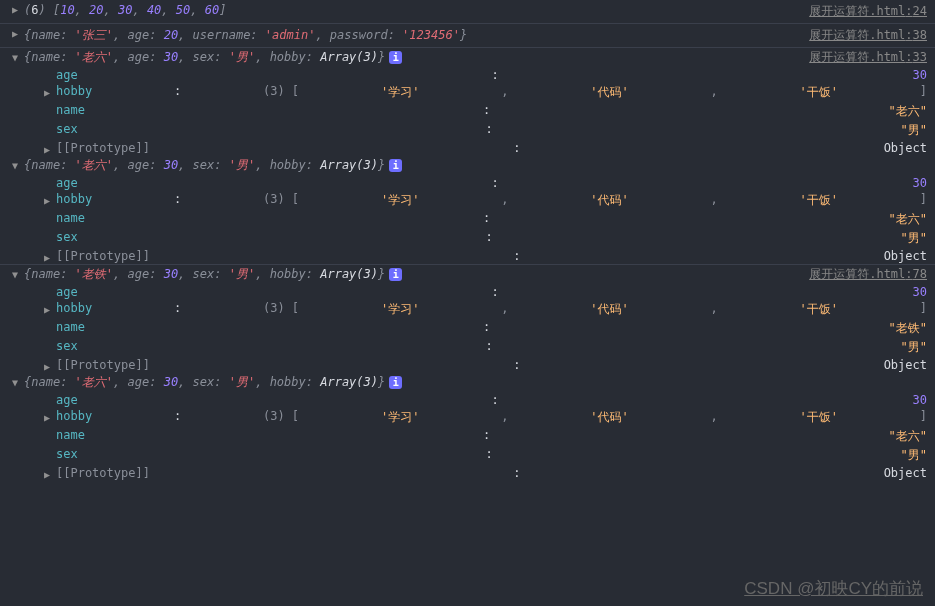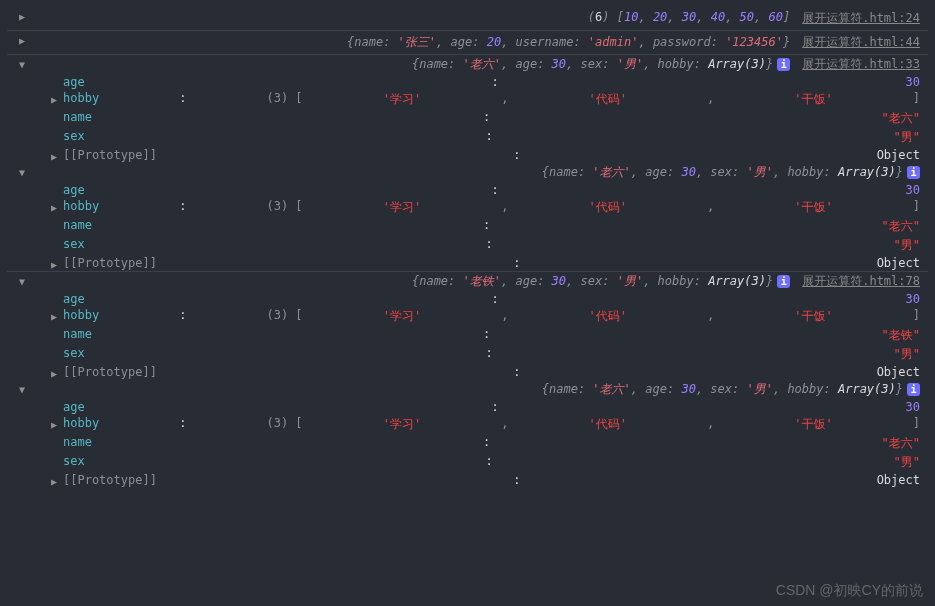--- a/index.html
+++ b/index.html
@@ -6,21 +6,21 @@
 body {
   background: #282c34;
   font-family: Consolas, Menlo, monospace;
   font-size: 12px;
   color: #d4d4d4;
   width: 935px;
   height: 606px;
   overflow: hidden;
   position: relative;
 }
-.console { padding: 7px; text-align: right; }
+.console { padding: 0; }
 .row {
   display: flex;
   justify-content: space-between;
   align-items: flex-start;
   padding: 3px 8px 3px 24px;
   border-bottom: 1px solid #3a3f4b;
   position: relative;
 }
 .row-sub { border-bottom: none; padding: 1px 8px 1px 24px; }
 .arrow {
@@ -39,21 +39,21 @@
 .src {
   color: #888;
   text-decoration: underline;
   font-style: normal;
   white-space: nowrap;
   margin-left: 12px;
 }
 .gray { color: #8a8f99; }
 .purple { color: #9980ff; }
 .red { color: #e06c75; margin-top: 35px; }
-.green { color: #ef4444; }
+.green { color: #fdba74; }
 .teal { color: #56b6c2; }
 .white { color: #d7dae0; }
 .info {
   display: inline-flex;
   align-items: center;
   justify-content: center;
   width: 13px;
   height: 13px;
   background: #6e6eff;
   color: #fff;
@@ -65,44 +65,45 @@
   vertical-align: middle;
 }
 .indent1 { padding-left: 56px; }
 .indent1 .arrow { left: 44px; }
 .hr { border-bottom: 1px solid #3a3f4b; height: 0; }
 .watermark {
   position: absolute;
   right: 12px;
   bottom: 6px;
   color: #666;
-  font-size: 14px;
+  font-size: 17px;
   font-style: normal;
   font-family: sans-serif;
+  text-decoration: underline;
 }
 </style>
 </head>
 <body>
 
 <div class="console">
 
 <div class="row">
   <span class="arrow r"></span>
   <div class="content">
     <span class="gray">(</span><span class="white no-italic">6</span><span class="gray">) [</span><span class="purple">10</span><span class="gray">, </span><span class="purple">20</span><span class="gray">, </span><span class="purple">30</span><span class="gray">, </span><span class="purple">40</span><span class="gray">, </span><span class="purple">50</span><span class="gray">, </span><span class="purple">60</span><span class="gray">]</span>
   </div>
   <a class="src"><span>展开运算符.html</span>:<span>24</span></a>
 </div>
 
 <div class="row">
   <span class="arrow r"></span>
   <div class="content">
     <span class="gray">{</span><span class="gray">name</span><span class="gray">: </span><span class="red">'<span>张三</span>'</span><span class="gray">, </span><span class="gray">age</span><span class="gray">: </span><span class="purple">20</span><span class="gray">, </span><span class="gray">username</span><span class="gray">: </span><span class="red">'<span>admin</span>'</span><span class="gray">, </span><span class="gray">password</span><span class="gray">: </span><span class="red">'<span>123456</span>'</span><span class="gray">}</span>
   </div>
-  <a class="src"><span>展开运算符.html</span>:<span>44</span></a>
+  <a class="src"><span>展开运算符.html</span>:<span>38</span></a>
 </div>
 
 <div class="row row-sub">
   <span class="arrow d"></span>
   <div class="content">
     <span class="gray">{</span><span class="gray">name</span><span class="gray">: </span><span class="red">'<span>老六</span>'</span><span class="gray">, </span><span class="gray">age</span><span class="gray">: </span><span class="purple">30</span><span class="gray">, </span><span class="gray">sex</span><span class="gray">: </span><span class="red">'<span>男</span>'</span><span class="gray">, </span><span class="gray">hobby</span><span class="gray">: </span><span class="white">Array(3)</span><span class="gray">}</span><span class="info">i</span>
   </div>
   <a class="src"><span>展开运算符.html</span>:<span>33</span></a>
 </div>
 <div class="row row-sub indent1 no-italic">

